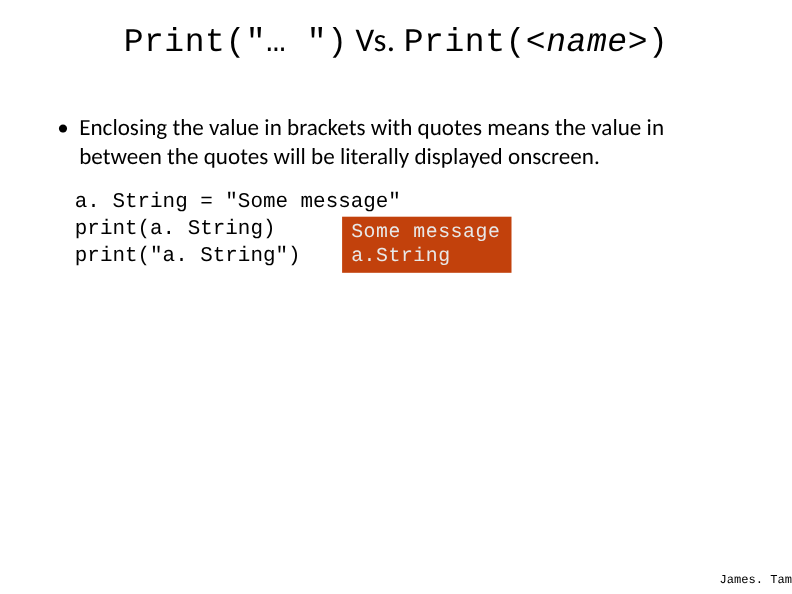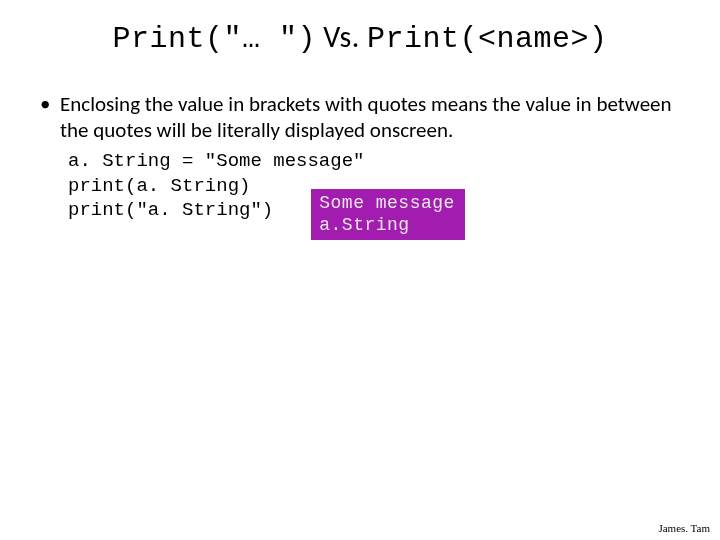--- a/index.html
+++ b/index.html
@@ -35,21 +35,21 @@
   .body {
     position: absolute;
     top: 88px;
     left: 36px;
     width: 648px;
     font-size: 21px;
     line-height: 1.22;
   }
   .body ul {
     list-style: none;
-    margin: 4px;
+    margin: 16px;
     padding: 0;
   }
   .body li {
     position: relative;
     padding-left: 20px;
     margin-bottom: 4px;
   }
   .body li::before {
     content: "•";
     position: absolute;
@@ -66,46 +66,46 @@
   .code-row {
     display: flex;
     align-items: flex-start;
     gap: 20px;
   }
   .code-lines {
     flex: 0 0 auto;
   }
   .terminal {
     margin-left: 18px;
-    margin-top: 15px;
-    background: #a21caf;
+    margin-top: 1px;
+    background: #c2410c;
     color: #e8e8e8;
     font-family: "Courier New", Courier, monospace;
     font-size: 18px;
     line-height: 1.25;
     padding: 3px 10px 3px 8px;
     white-space: pre;
     letter-spacing: 0.5px;
   }
   .footer {
     position: absolute;
     bottom: 6px;
-    right: 10px;
+    right: 0;
     font-size: 11px;
     color: #000;
-    font-family: Liberation Serif, serif;
+    font-family: Liberation Mono, monospace;
   }
 </style>
 </head>
 <body>
 
 <div class="slide">
 
   <div class="title">
-    <span class="mono">Print("… ")</span><span> Vs. </span><span class="mono">Print(&lt;</span><span class="mono" style="">name</span><span class="mono">&gt;)</span>
+    <span class="mono">Print("… ")</span><span> Vs. </span><span class="mono">Print(&lt;</span><span class="mono" style="font-style:italic">name</span><span class="mono">&gt;)</span>
   </div>
 
   <div class="body">
     <ul>
       <li>Enclosing the value in brackets with quotes means the value in between the quotes will be literally displayed onscreen.</li>
     </ul>
 
     <div class="code-block">
       <div>a. String = "Some message"</div>
       <div class="code-row">

